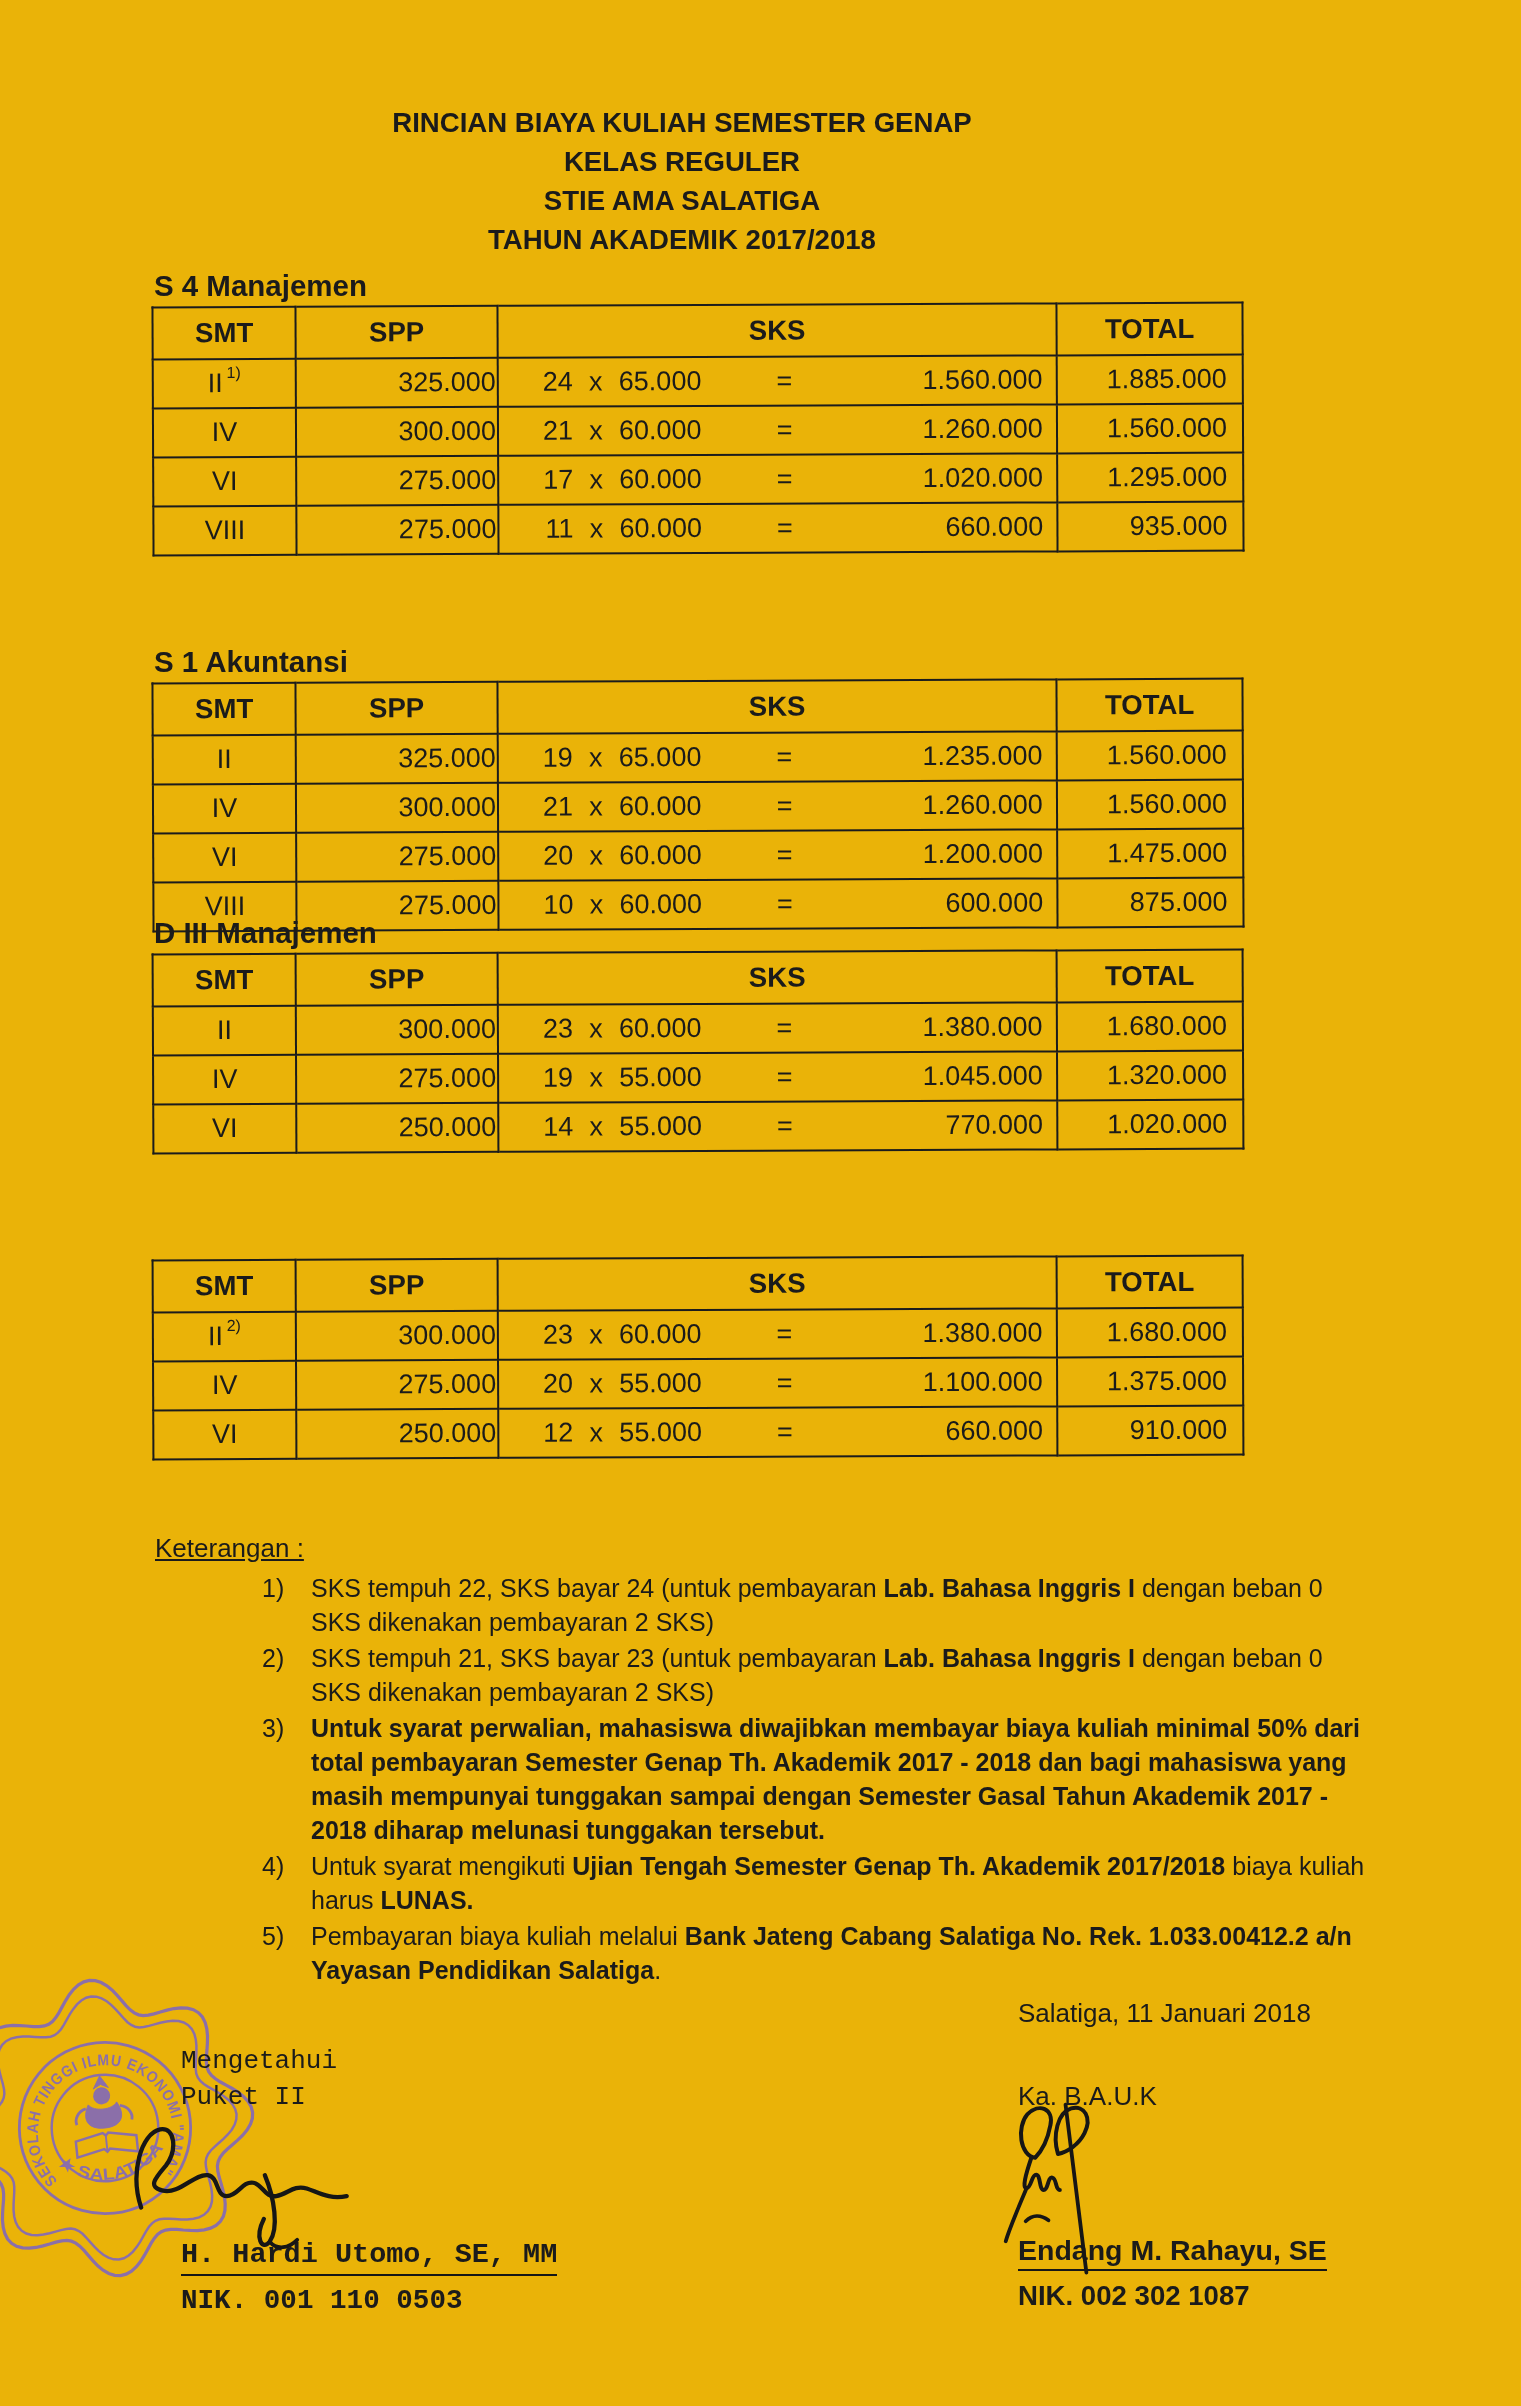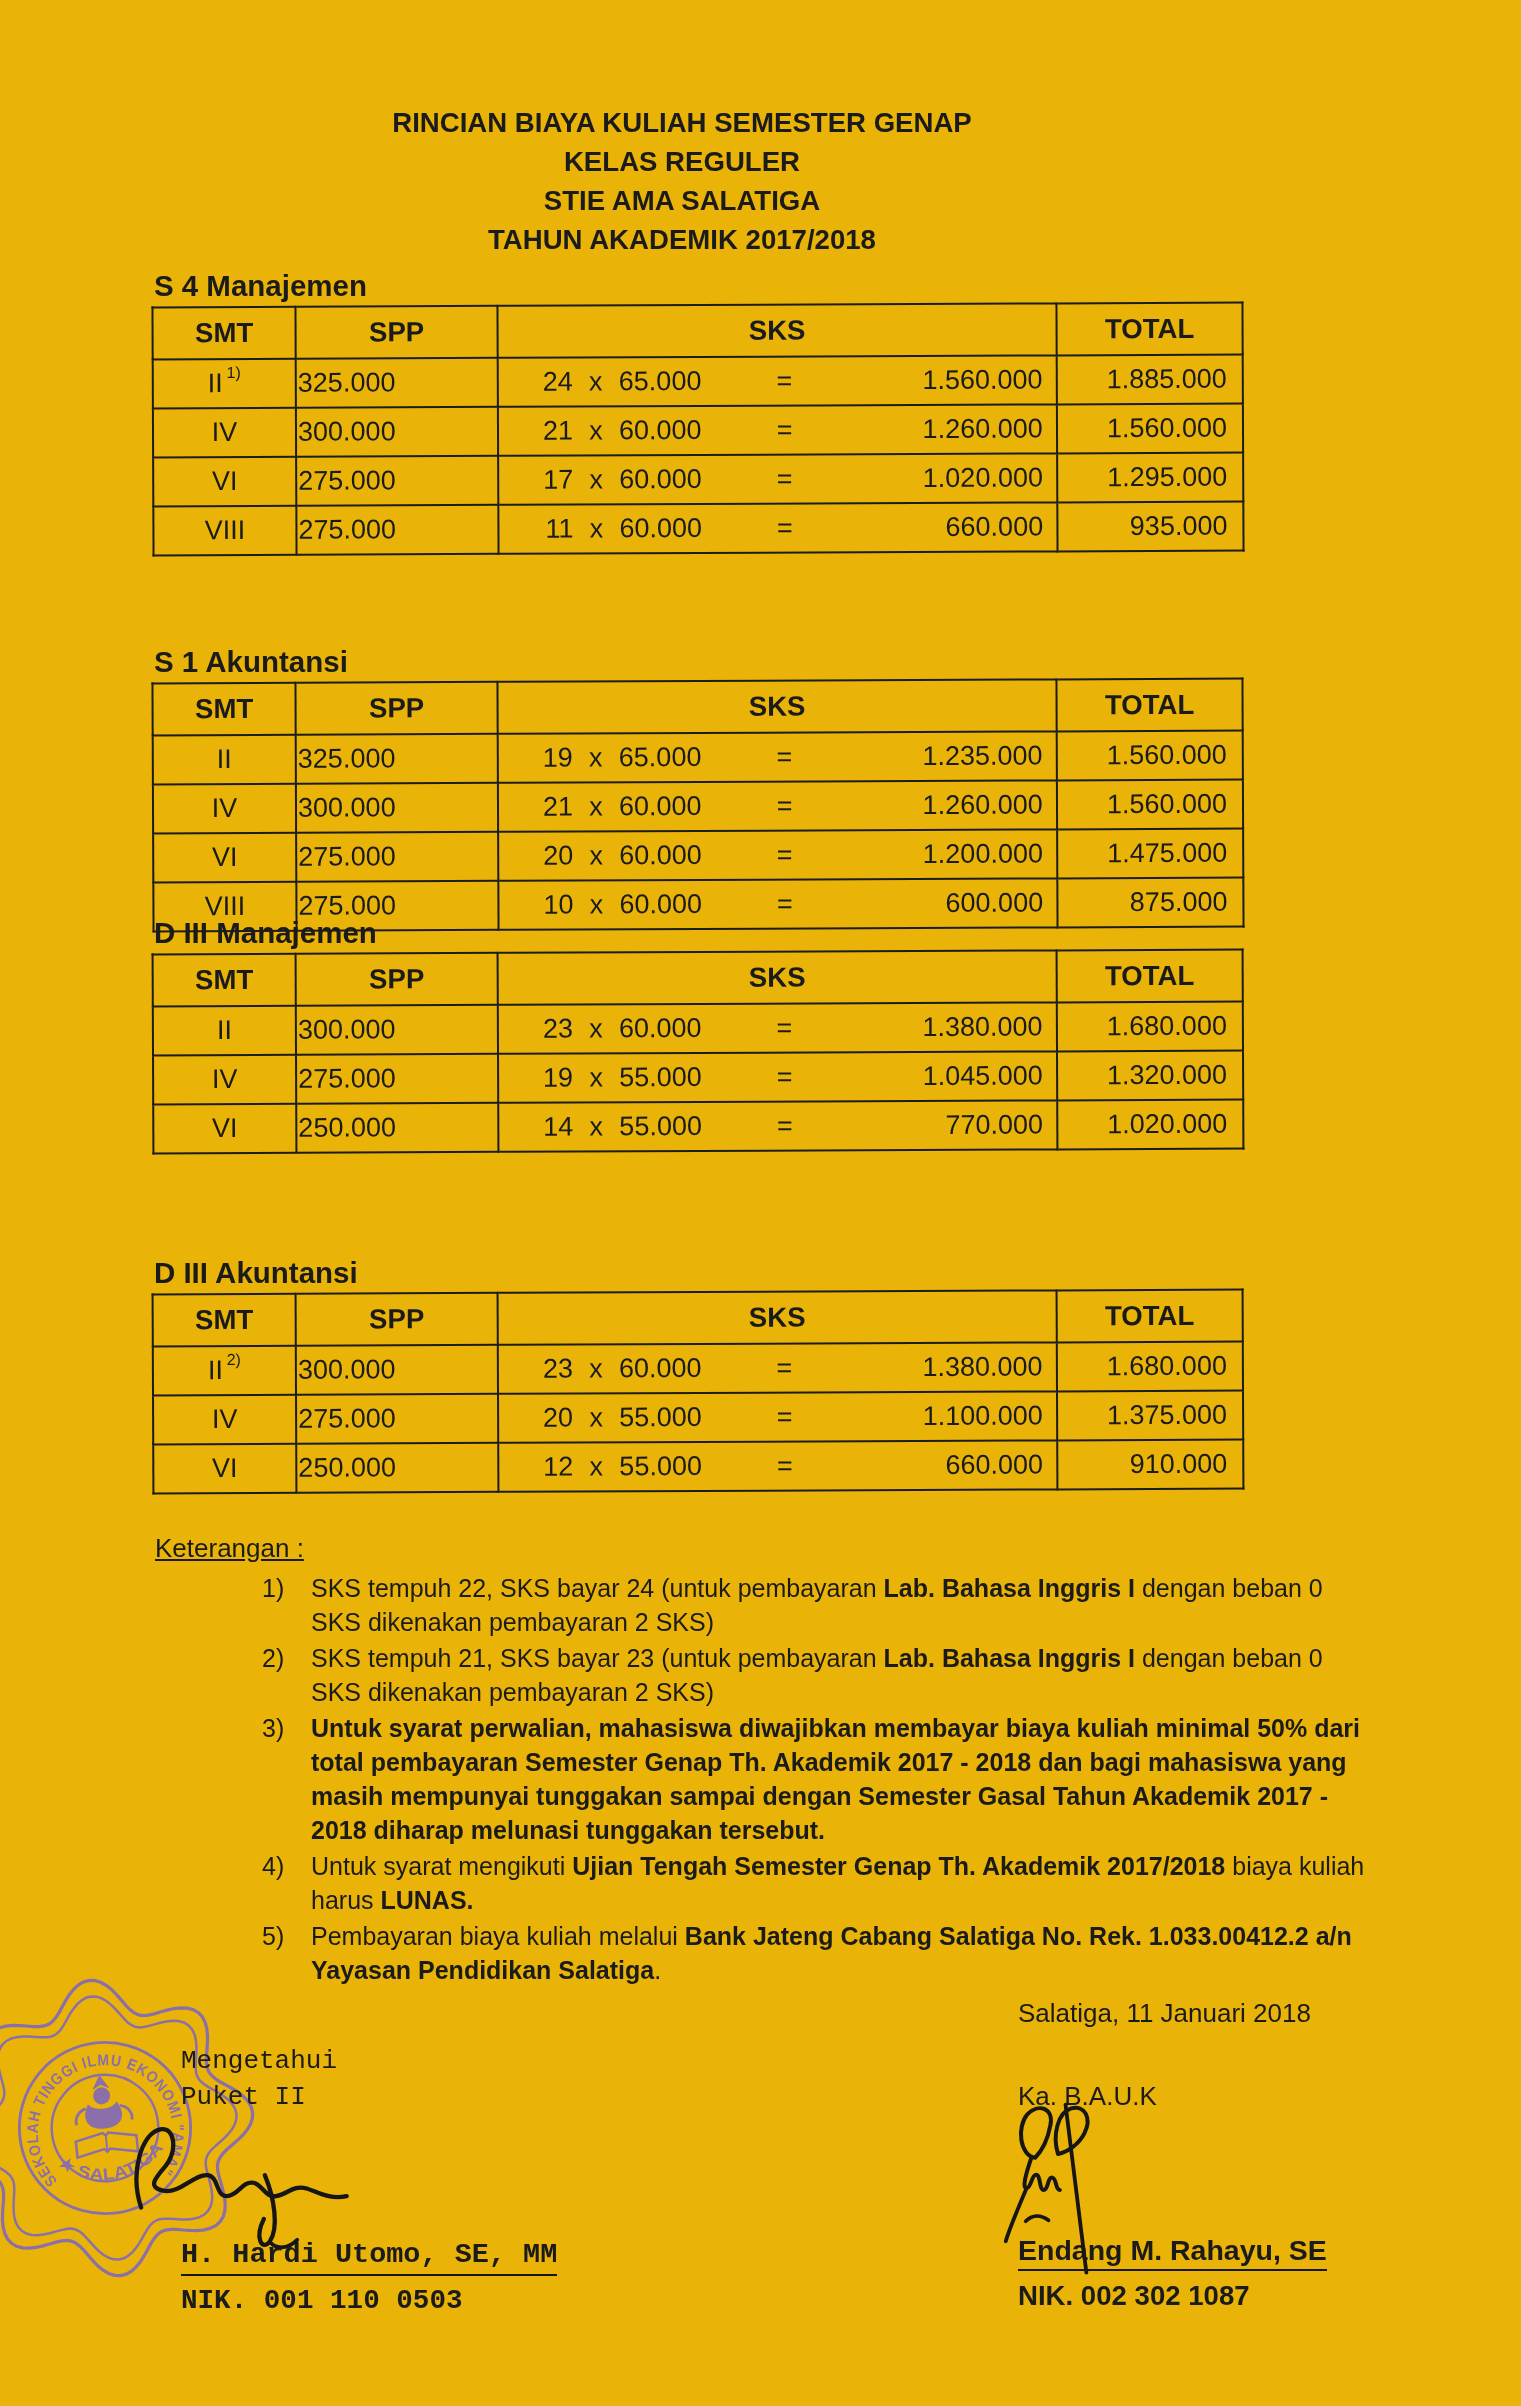--- a/index.html
+++ b/index.html
@@ -14,21 +14,21 @@
     font-weight:bold;font-size:27.6px;line-height:39px;}
   
   .section{position:absolute;left:152px;width:1090px;}
   .section-title{font-size:29.5px;font-weight:bold;line-height:32px;height:34px;margin:0 0 0 1.9px;}
   table.fee{border-collapse:collapse;width:1090px;table-layout:fixed;transform:rotate(-0.25deg);}
   table.fee th,table.fee td{border:2.9px solid #1c1c1c;overflow:hidden;white-space:nowrap;}
   table.fee th{font-size:27.6px;font-weight:bold;height:48px;text-align:center;}
   table.fee td{font-size:27px;height:45px;}
   td.c-smt{text-align:center;}
   td.c-smt sup{font-size:16px;position:relative;top:-3.8px;margin-left:3.8px;}
-  td.c-spp{text-align:left;}
+  td.c-spp{text-align:right;}
   td.c-sks{padding:0 13.3px 0 19px;}
   .sksrow{display:flex;align-items:center;}
   .sks-count{width:55px;text-align:right;}
   .sks-x{width:46px;text-align:center;}
   .sks-price{width:139px;text-align:left;}
   .sks-eq{width:53px;text-align:center;}
   .sks-sub{flex:1;text-align:right;}
   td.c-total{text-align:right;padding-right:15px;}
   
   .keterangan{position:absolute;left:155px;top:1533px;width:1246px;font-size:25px;}
@@ -277,21 +277,20 @@
                 <span class="sks-eq">=</span>
                 <span class="sks-sub">770.000</span>
               </div>
             </td>
             <td class="c-total">1.020.000</td>
           </tr>
         </tbody>
       </table>
   </div>
   <div class="section" style="top:1257px;">
-    <div class="section-title">D III Akuntansi</div>
     <table class="fee">
         <colgroup>
           <col style="width: 143px;">
           <col style="width: 202px;">
           <col style="width: 559px;">
           <col style="width: 186px;">
         </colgroup>
         <thead>
           <tr>
             <th>SMT</th>

